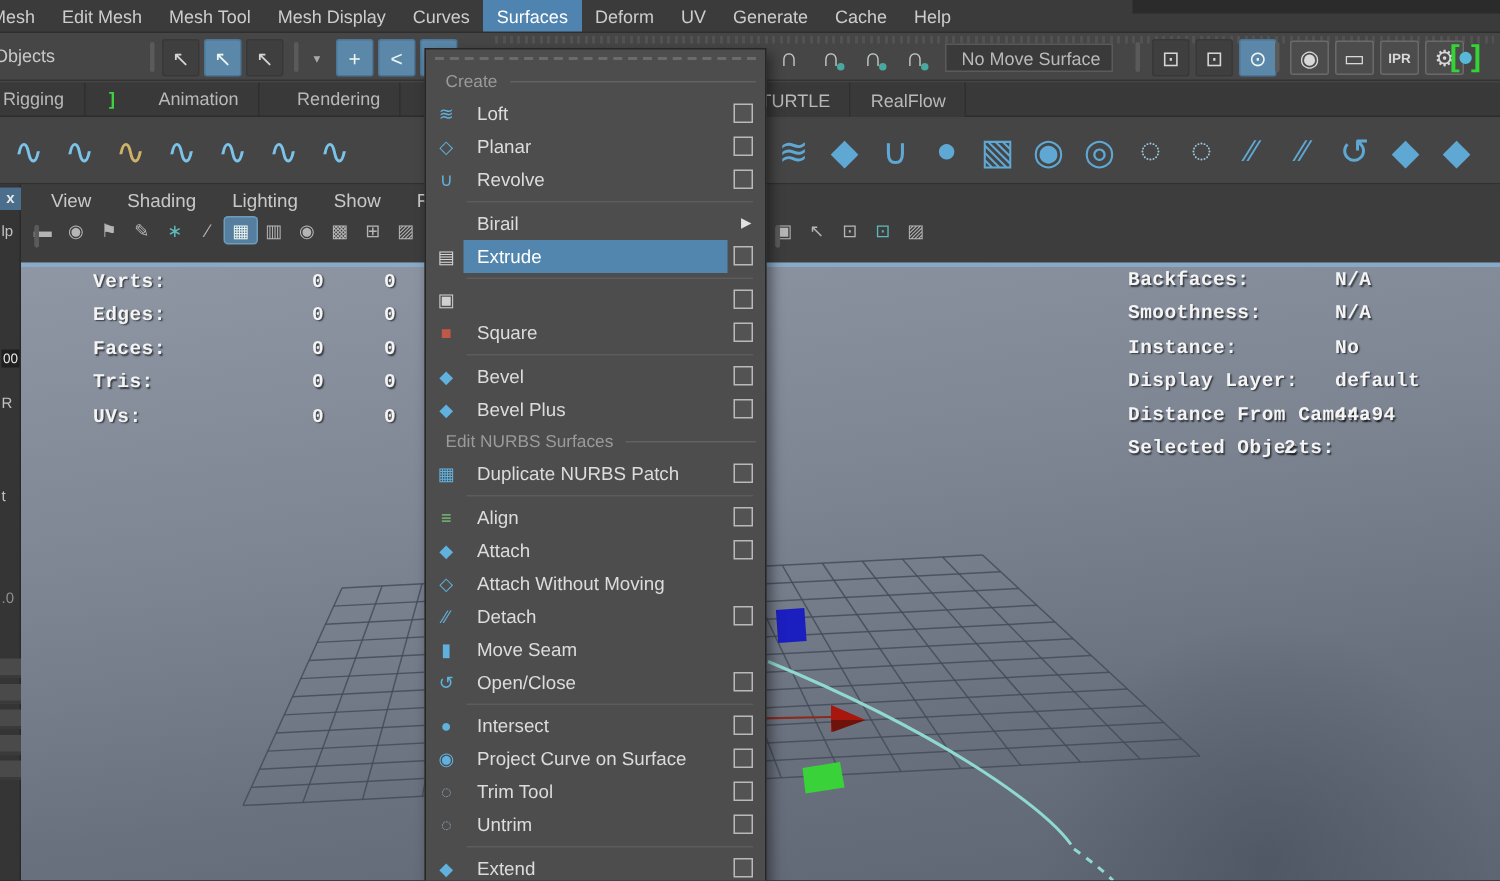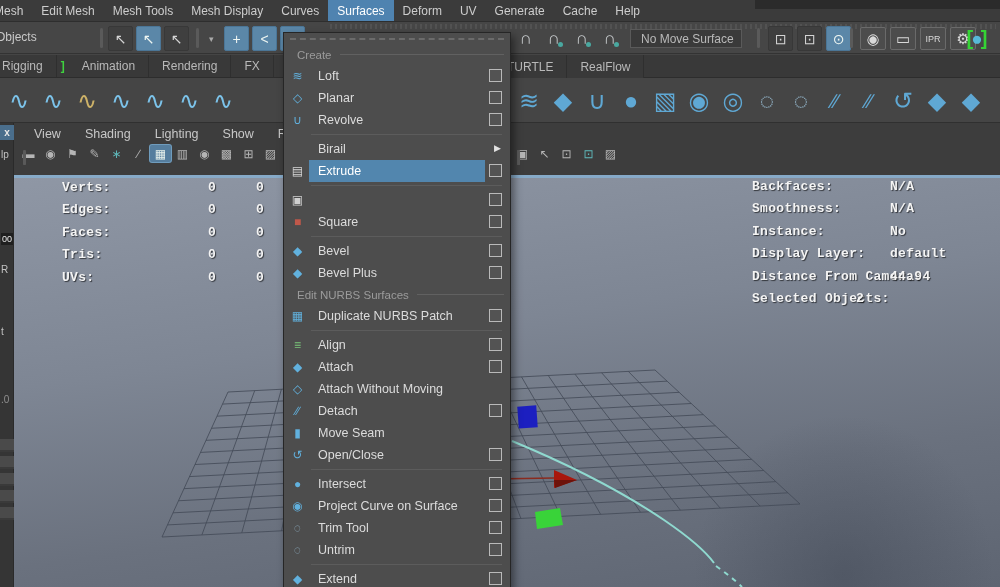--- a/index.html
+++ b/index.html
@@ -23,27 +23,27 @@
   .objects-label { position:absolute; left:-4px; top:8px; font-size:12px; color:#c9c9c9; }
   .grip { position:absolute; top:6px; width:3px; height:20px; background:#5a5a5a; border-radius:2px; }
   .tbtn { position:absolute; top:4px; width:25px; height:25px; display:flex; align-items:center; justify-content:center;
           font-size:14px; color:#d5d5d5; background:#3f3f3f; border:1px solid #383838; border-radius:2px;}
   .tbtn.on { background:#5b87a8; color:#eef6f2; border-color:#4b7697;}
   .caret { position:absolute; top:12px; font-size:9px; color:#aaa; }
   .magnet { position:absolute; top:5px; width:24px; height:24px; display:flex; align-items:center; justify-content:center; font-size:17px; font-weight:bold; color:#c9cdcf;}
   .magnet .dot { position:absolute; right:3px; bottom:4px; width:5px; height:5px; border-radius:50%; background:#49a8a0;}
   .live-box { position:absolute; left:630px; top:7px; width:112px; height:19px; background:#3a3a3a; border:1px solid #5a5a5a; color:#b9b9b9; font-size:12px; display:flex; align-items:center; padding-left:10px;}
   .rnd { position:absolute; top:5px; width:26px; height:23px; display:flex; align-items:center; justify-content:center; font-size:15px; color:#d8d8d8; border:1px solid #6a6a6a; background:#4c4c4c; border-radius:2px;}
-  .rnd.txt { font-size:9px; font-weight:normal; letter-spacing:0; }
+  .rnd.txt { font-size:9px; font-weight:bold; letter-spacing:0; }
   .rnd-cur { position:absolute; top:3px; width:34px; height:27px; display:flex; align-items:center; justify-content:center; }
   .rnd-cur .br { color:#35d435; font-size:20px; font-weight:bold; }
   .rnd-cur .cir { color:#57b8d8; font-size:19px; margin:0 -2px; }
   
   .shelf-tabs { position:absolute; left:0; top:55px; width:1000px; height:23px; background:#393939; border-bottom:1px solid #2d2d2d; display:flex; align-items:center; overflow:hidden;}
-  .st-wrap { display:flex; height:23px; align-items:center;}
+  .st-wrap { display:flex; height:23px; align-items:center;gap:12px;}
   .st-item { padding:0 13px; font-size:12px; color:#b9b9b9; white-space:nowrap; border-right:1px solid #2f2f2f; height:23px; display:flex; align-items:center;}
   .st-item.clipL { margin-left:-11px; }
   .st-item.bracket { color:#3fd23f; font-weight:bold; padding:0 4px; border-right:none;}
   .st-abs { position:absolute; top:0; height:23px; display:flex; align-items:center; padding:0 13px; font-size:12px; color:#b9b9b9; border-right:1px solid #2f2f2f; background:#393939;}
   
   .shelf { position:absolute; left:0; top:79px; width:1000px; height:44px; background:#454545; border-bottom:1px solid #303030;}
   .sh-left, .sh-right { position:absolute; top:0; height:44px; display:flex; align-items:center;}
   .sh-left { left:2px; } .sh-right { left:512px; }
   .sh-ic { width:34px; height:38px; display:flex; align-items:center; justify-content:center; font-size:24px; }
   .sh-ic.small { font-size:20px; }
@@ -107,21 +107,21 @@
   <div class="menubar">
     <div class="mb-wrap">
 
     <div class="mb-item clipL">
           <span>Mesh</span>
         </div>
         <div class="mb-item">
           <span>Edit Mesh</span>
         </div>
         <div class="mb-item">
-          <span>Mesh Tools</span>
+          <span>Mesh Tool</span>
         </div>
         <div class="mb-item">
           <span>Mesh Display</span>
         </div>
         <div class="mb-item">
           <span>Curves</span>
         </div>
         <div class="mb-item active">
           <span>Surfaces</span>
         </div>

